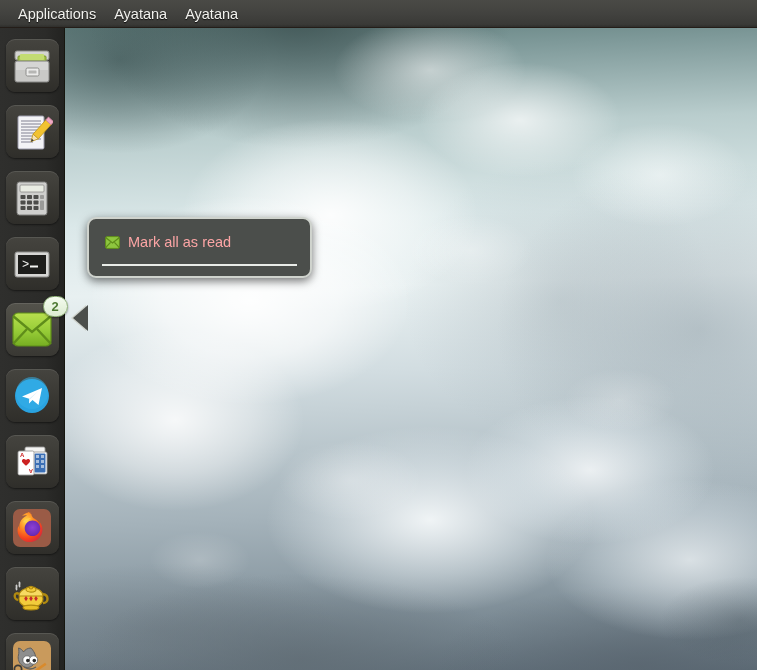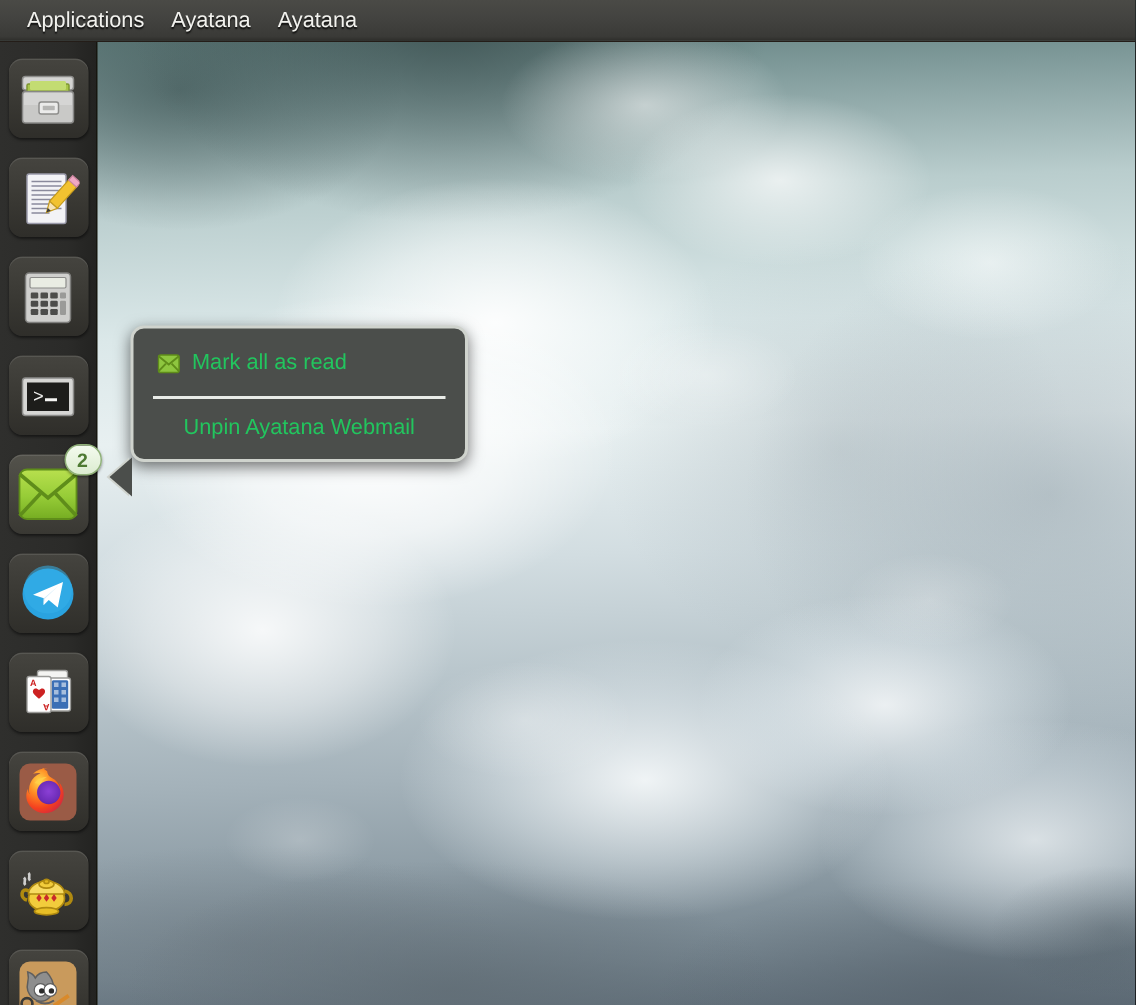--- a/index.html
+++ b/index.html
@@ -130,21 +130,21 @@
     border-top:13px solid transparent;
     border-bottom:13px solid transparent;
     border-right:15px solid #4b4e4b;
     filter:drop-shadow(-2px 0 0 #cfd3cd);
     z-index:51;
   }
   .menu-item {
     display:flex; align-items:center;
     height:30px;
     padding:0 14px 0 16px;
-    color:#22c55e; font-size:14.5px;
+    color:#fca5a5; font-size:14.5px;
     cursor:pointer; white-space:nowrap;
   }
   .menu-item .mi-icon { margin-right:8px; display:flex; }
   .menu-sep {
     height:2px; background:#e9ece8;
     margin:7px 13px 4px 13px;
   }
   .menu-item.centered {
     justify-content:center; padding:0 14px;
     height:30px;
@@ -374,18 +374,15 @@
       </span>
       <span>Mark all as read</span>
     </div>
 
 
 
 
 
     <div class="menu-sep"></div>
 
-    <div class="menu-item centered">
-      <span>Unpin Ayatana Webmail</span>
-    </div>
   </div>
 
 </div>
 
 </body></html>

